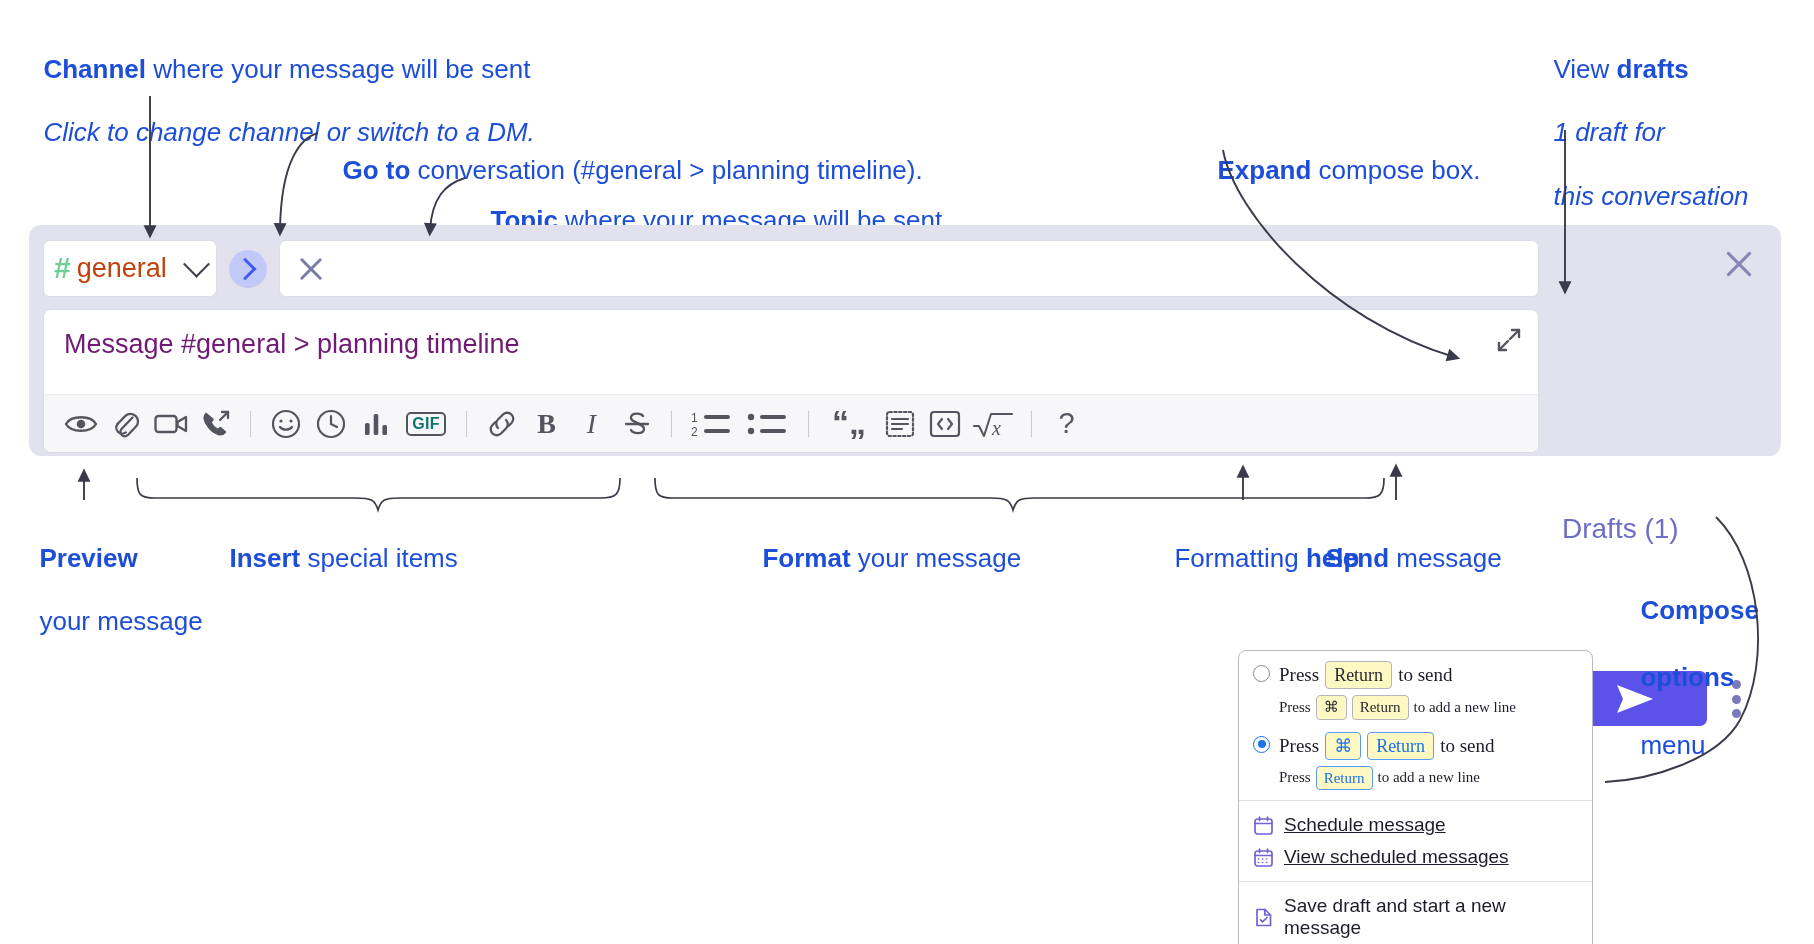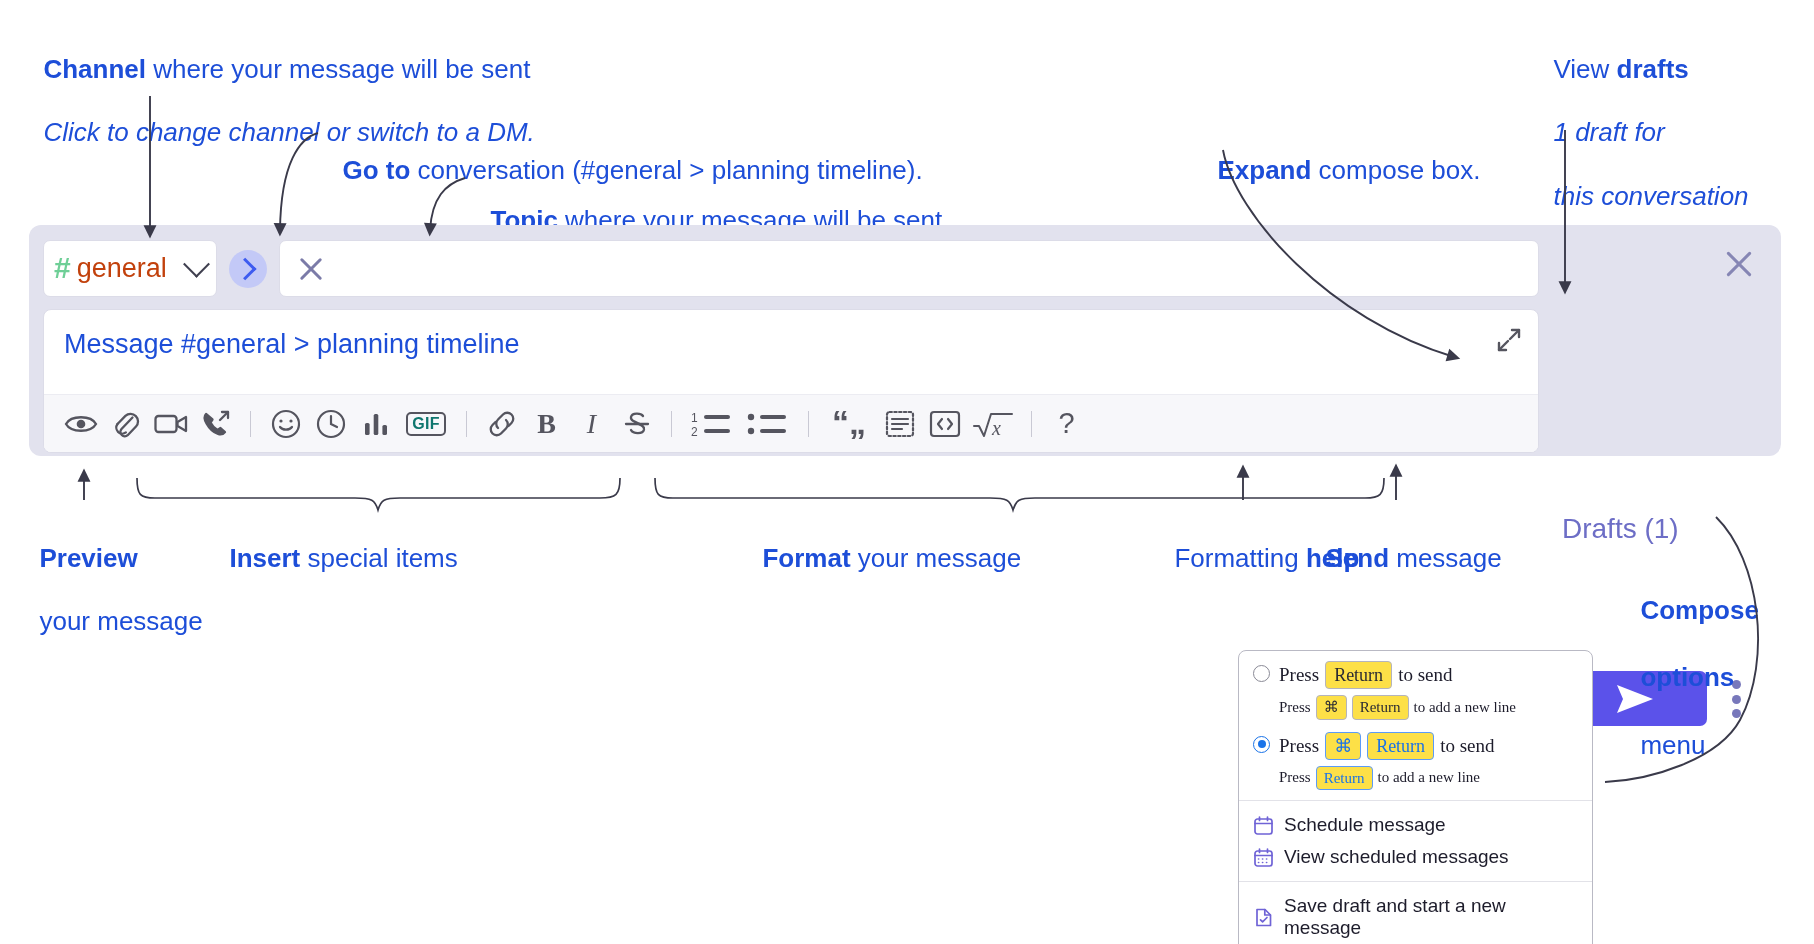--- a/index.html
+++ b/index.html
@@ -88,21 +88,21 @@
     margin-top:12px;
     background:#ffffff;
     border:1px solid #dcdce8;
     border-radius:8px;
     height:142px;
     position:relative;
     overflow:hidden;
   }
   #msg-placeholder{
     position:absolute;left:20px;top:19px;
-    font-size:27px;color:#1d4ed8;
+    font-size:27px;color:#701a75;
   }
   #expand-btn{position:absolute;right:15px;top:16px;width:28px;height:28px;}
   #expand-btn svg{display:block;}
 
   
   #toolbar{
     position:absolute;left:0;right:0;bottom:0;height:57px;
     background:#f7f7fa;
     border-top:1px solid #ececf2;
     display:flex;align-items:center;
@@ -173,21 +173,21 @@
   .radio.on{border-color:#1a73e8;background:#fff;position:relative;}
   .radio.on:after{
     content:"";position:absolute;left:50%;top:50%;
     width:8px;height:8px;border-radius:50%;background:#1a73e8;
     transform:translate(-50%,-50%);
   }
   .rline{display:flex;align-items:center;gap:6px;font-size:19px;flex-wrap:wrap;}
   .sub{display:flex;align-items:center;gap:5px;font-size:15px;margin:6px 0 0 24px;}
   .key{
     border:1px solid #b4b4bd;border-radius:4px;
-    padding:1px 7px;font-size:15px;line-height:1.35;background:#fde047;color:#2a2a33;
+    padding:1px 7px;font-size:15px;line-height:1.35;background:#fef9c3;color:#2a2a33;
   }
   .key.big{font-size:18px;padding:1px 8px;}
   .key.blue{border-color:#5b9bf8;color:#1a73e8;}
   .mitem{display:flex;align-items:center;gap:10px;font-size:19px;padding:5px 14px;}
   .micon{width:21px;height:21px;flex:none;color:#6f63d6;}
   .micon svg{display:block;}
 
   
   #lines{position:absolute;left:0;top:0;width:1814px;height:944px;pointer-events:none;}
 </style>
@@ -464,21 +464,21 @@
           <span>Press</span>
           <span class="key blue">Return</span>
           <span>to add a new line</span>
         </div>
       </div>
     </div>
   </div>
 
   <div class="menu-div"></div>
 
-  <div style="padding:8px 0 8px 0;">
+  <div style="padding:8px 0 8px 0;text-decoration:underline;">
     <div class="mitem">
       <span class="micon">
         <svg width="21" height="21" viewBox="0 0 21 21" fill="none" stroke="#6f63d6" stroke-width="1.7" stroke-linecap="round">
           <rect x="2" y="4" width="17" height="15" rx="2.5"></rect>
           <path d="M2 8.5 L19 8.5"></path>
             <path d="M6.5 2 L6.5 5.5"></path>
             <path d="M14.5 2 L14.5 5.5"></path>
         </svg>
       </span>
       <span>Schedule message</span>

